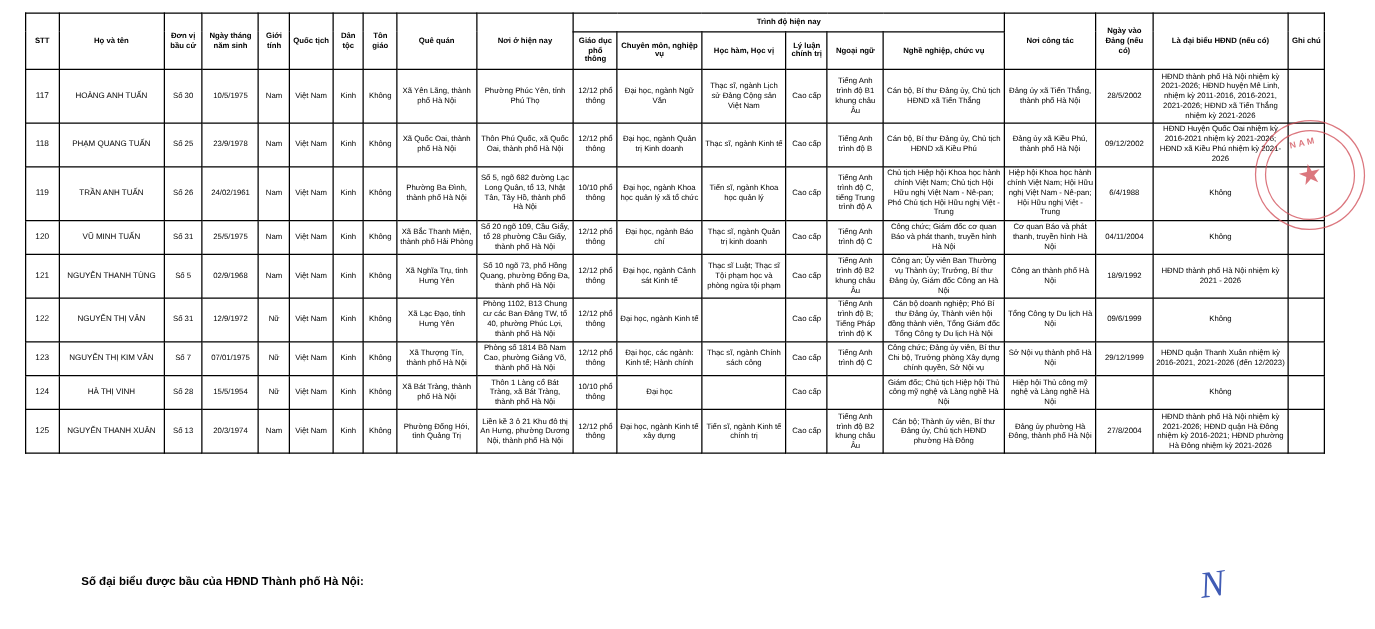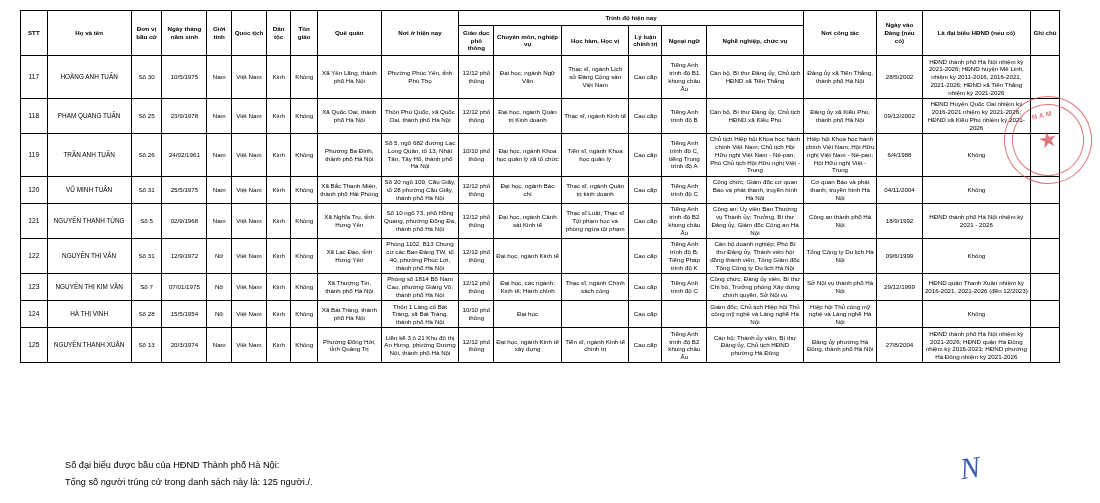--- a/index.html
+++ b/index.html
@@ -41,21 +41,21 @@
     text-align:left;
     padding-left:3px;
     font-size:6.4px;
   }
   td.stt{font-size:6.6px;}
   .footer{
     position:absolute;
     left:45px;
     top:447px;
     font-size:9.2px;
-    font-weight:normal;
+    font-weight:bold;
     line-height:1.9;
   }
   .footer div{white-space:nowrap;}
   
   .stamp{
     position:absolute;
     right:8px;
     top:96px;
     width:86px;height:86px;
     border:1.6px solid #d04a54;
@@ -350,21 +350,20 @@
           <td>Đảng ủy phường Hà Đông, thành phố Hà Nội</td>
           <td>27/8/2004</td>
           <td>HĐND thành phố Hà Nội nhiệm kỳ 2021-2026; HĐND quận Hà Đông nhiệm kỳ 2016-2021; HĐND phường Hà Đông nhiệm kỳ 2021-2026</td>
           <td></td>
         </tr>
       </tbody>
   </table>
 
   <div class="footer">
     <div>Số đại biểu được bầu của HĐND Thành phố Hà Nội:</div>
-    <div>Tổng số người trúng cử trong danh sách này là: 125 người./.</div>
   </div>
 </div>
 
 <div class="stamp">
   <div class="stamp-text">NAM</div>
   <div class="star">★</div>
 </div>
 <div class="signature">N</div>
 
 </body></html>

